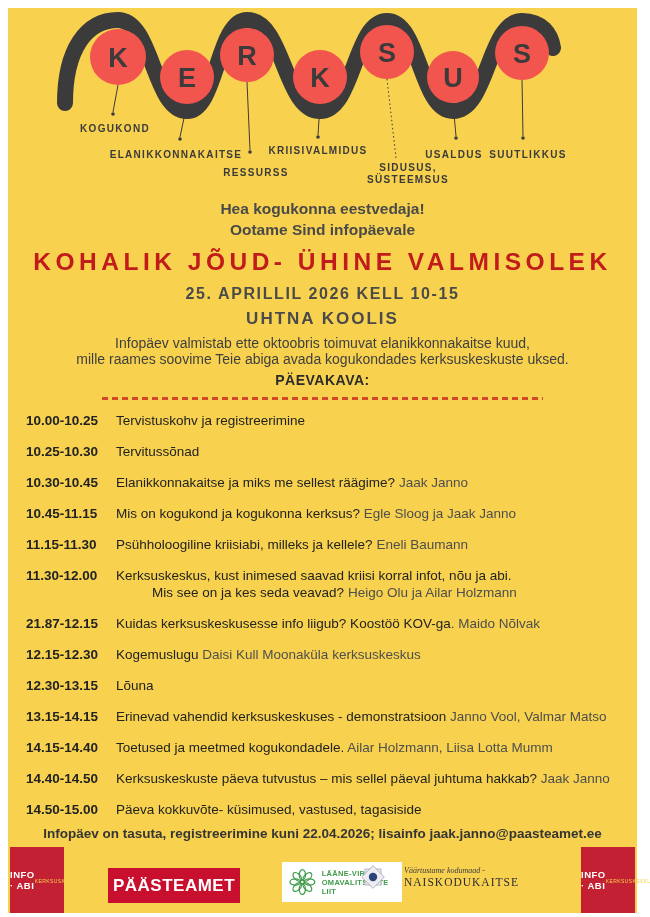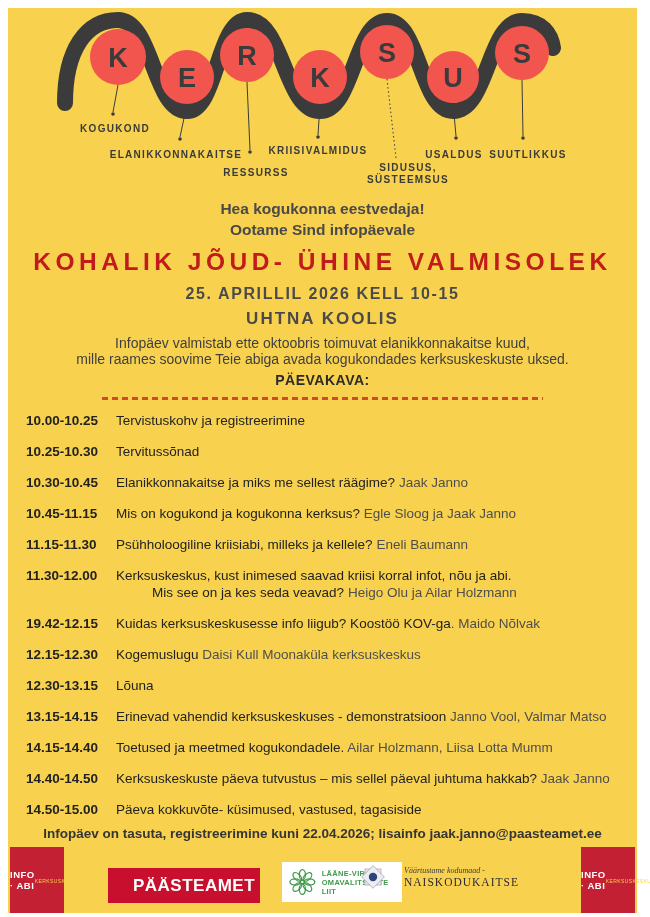--- a/index.html
+++ b/index.html
@@ -41,21 +41,21 @@
   .footer-note{top:818px;font-size:13.5px;font-weight:bold;color:#353535;}
 
   
   .logos{position:absolute;left:0;top:839px;width:629px;height:66px;}
   .infoabi{position:absolute;top:0;width:54px;height:66px;background:var(--red_logo,#c42033);
     display:flex;align-items:center;}
   .infoabi.left{left:2px;} .infoabi.right{right:2px;}
   .ia-title{color:#fff;font-weight:bold;font-size:9.5px;letter-spacing:.5px;margin-top:-1px;}
   .ia-sub{color:#f5d34c;font-size:5px;letter-spacing:.4px;margin-top:1px;}
   .paasteamet{position:absolute;left:100px;top:21px;width:132px;height:35px;background:var(--paaste_red,#c8102e);
-    color:#fff;font-weight:bold;font-size:17px;letter-spacing:.5px;display:flex;align-items:center;justify-content:center;padding-left:20px;}
+    color:#fff;font-weight:bold;font-size:17px;letter-spacing:.5px;display:flex;align-items:center;justify-content:center;}
   .laaneviru{position:absolute;left:274px;top:15px;width:120px;height:40px;background:#ffffff;
     display:flex;align-items:center;padding-left:6px;box-sizing:border-box;}
   .lv-text{margin-left:5px;color:var(--green,#3f9b49);font-size:7.5px;font-weight:bold;line-height:9px;letter-spacing:.3px;}
   .naiskodu{position:absolute;left:352px;top:17px;display:flex;align-items:center;}
   .nk-text{margin-left:18px;}
   .nk-script{font-family:"Liberation Serif",serif;font-style:italic;font-size:8px;color:#3a3a45;}
   .nk-name{font-family:"Liberation Serif",serif;font-size:11.5px;letter-spacing:1px;color:#2b2b35;margin-top:1px;}
 </style>
 </head>
 <body>
@@ -144,21 +144,21 @@
         <span class="desc"><span class="b">Psühholoogiline kriisiabi, milleks ja kellele?</span><span class="n"> Eneli Baumann</span></span>
       </div>
       <div class="row">
         <span class="time">11.30-12.00</span>
         <span class="desc">
           <div><span class="b">Kerksuskeskus, kust inimesed saavad kriisi korral infot, nõu ja abi.</span></div>
           <div class="line2"><span class="b">Mis see on ja kes seda veavad?</span><span class="n"> Heigo Olu ja Ailar Holzmann</span></div>
         </span>
       </div>
       <div class="row">
-        <span class="time">19.42-12.15</span>
+        <span class="time">21.87-12.15</span>
         <span class="desc"><span class="b">Kuidas kerksuskeskusesse info liigub? Koostöö KOV-ga</span><span class="n">. Maido Nõlvak</span></span>
       </div>
       <div class="row">
         <span class="time">12.15-12.30</span>
         <span class="desc"><span class="b">Kogemuslugu</span><span class="n"> Daisi Kull Moonaküla kerksuskeskus</span></span>
       </div>
       <div class="row">
         <span class="time">12.30-13.15</span>
         <span class="desc"><span class="b">Lõuna</span><span class="n"></span></span>
       </div>

